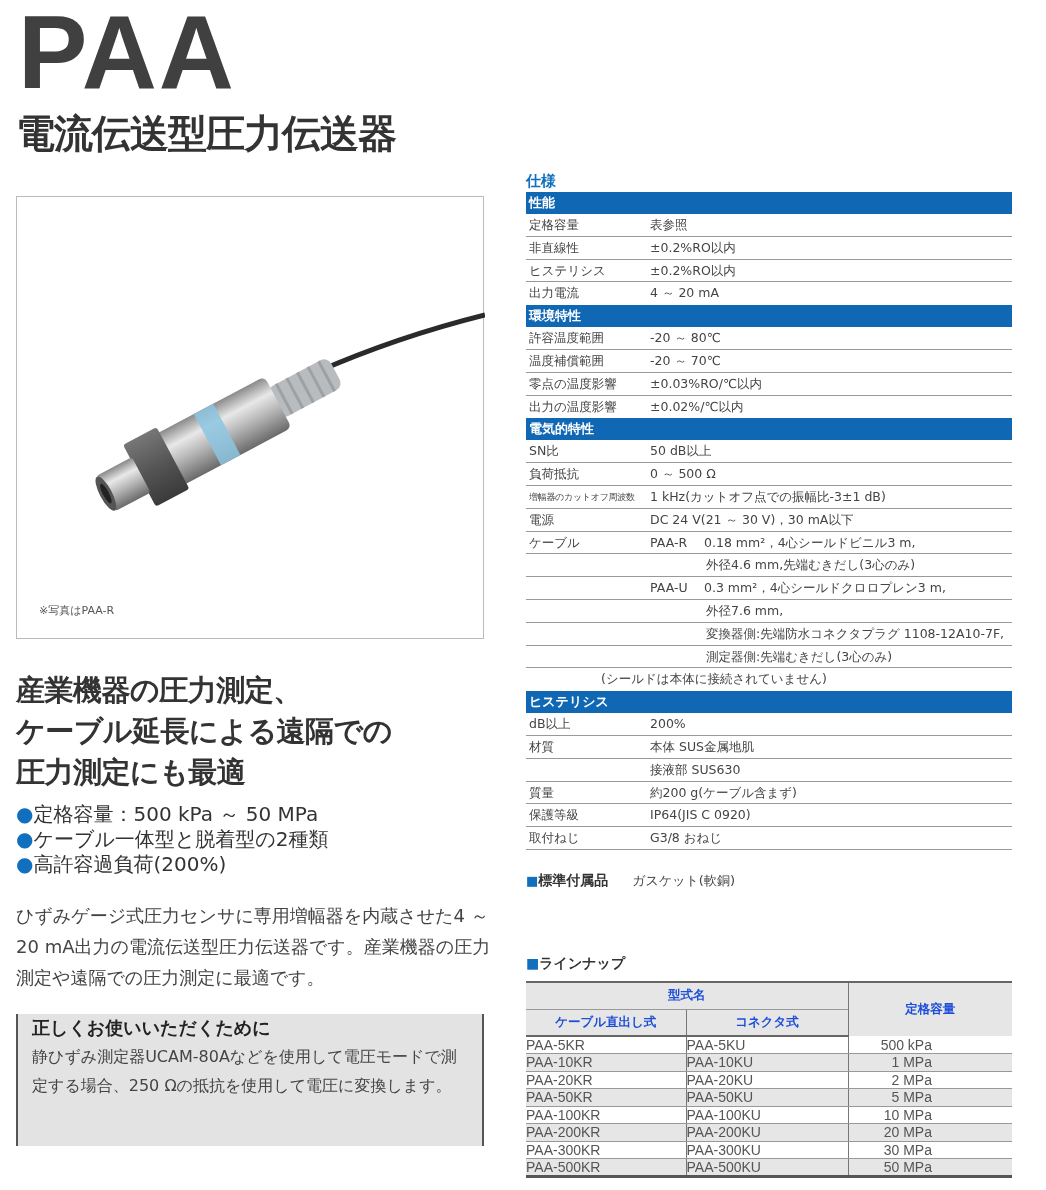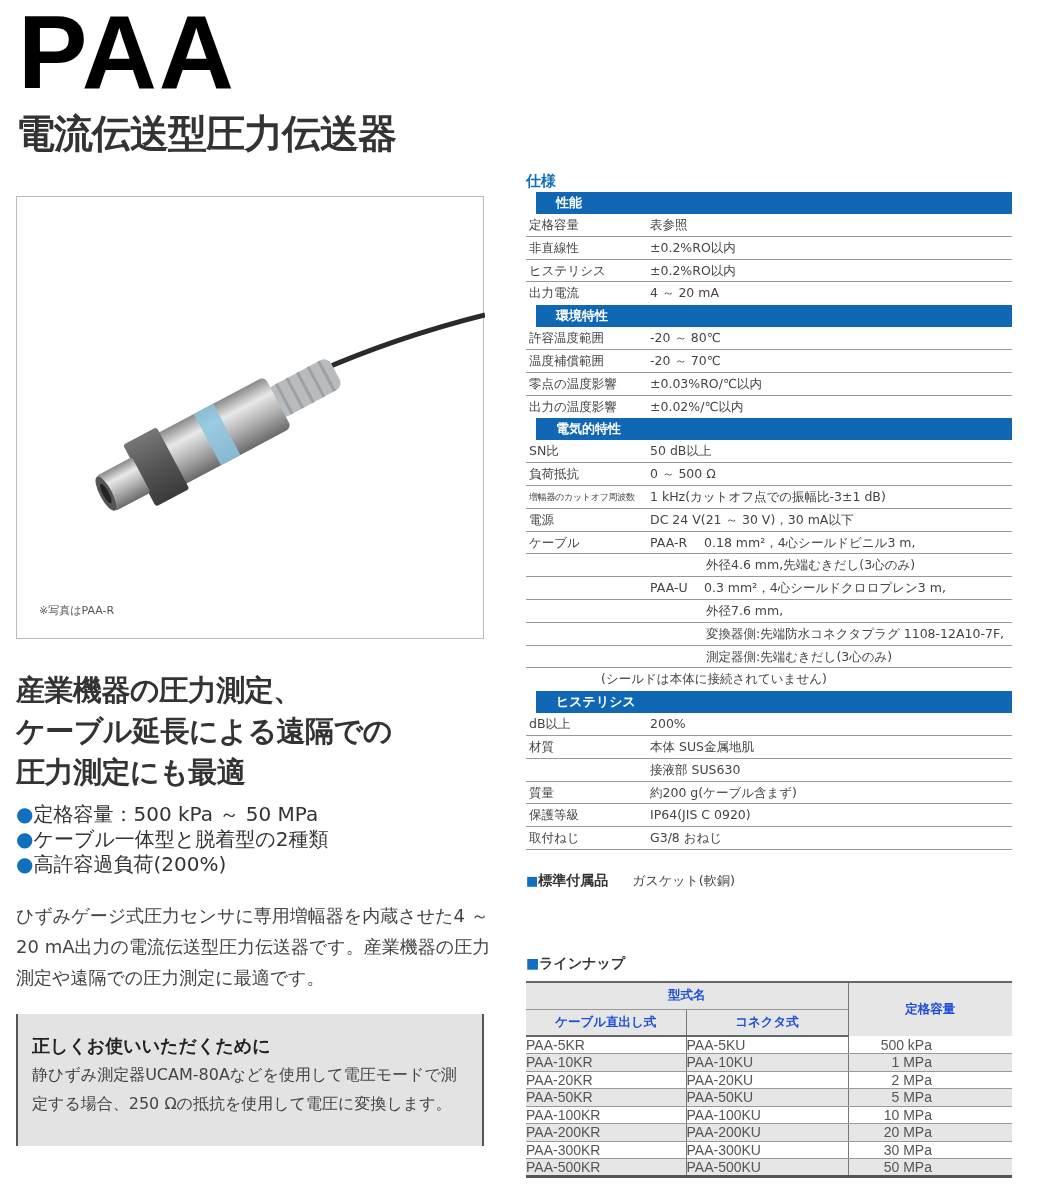--- a/index.html
+++ b/index.html
@@ -1,37 +1,37 @@
 <!DOCTYPE html>
 <html><head>
 <meta charset="utf-8">
 <style>
   * { box-sizing: border-box; margin: 0; padding: 0; }
   html, body { width: 1046px; height: 1190px; background: #ffffff; overflow: hidden; }
   body { position: relative; font-family: "DejaVu Sans", sans-serif; color: #333; }
 
-  .title-big { position: absolute; left: 18px; top: 4px; font-family: "Liberation Sans", sans-serif; font-weight: bold; font-size: 104px; line-height: 96px; color: #000000; letter-spacing: 2px; }
+  .title-big { position: absolute; left: 18px; top: 4px; font-family: "Liberation Sans", sans-serif; font-weight: bold; font-size: 104px; line-height: 96px; color: #404040; letter-spacing: 2px; }
   .subtitle { position: absolute; left: 16px; top: 110px; font-family: "DejaVu Sans", sans-serif; font-weight: bold; font-size: 39px; line-height: 48px; color: #333; letter-spacing: -1px; }
 
   .photo { position: absolute; left: 16px; top: 196px; width: 468px; height: 443px; border: 1px solid #bbb; background: #fff; }
   .photo svg { position: absolute; left: 0; top: 0; }
   .photo-caption { position: absolute; left: 22px; bottom: 20px; font-size: 11px; color: #555; }
 
   .headline { position: absolute; left: 16px; top: 670px; font-weight: bold; font-size: 29px; line-height: 41px; color: #333; letter-spacing: -0.5px; }
   .bullets { position: absolute; left: 16px; top: 802px; font-size: 20px; line-height: 25px; color: #333; }
   .bullets .dot { color: #1070bd; }
   .desc { position: absolute; left: 16px; top: 900px; width: 475px; font-size: 18px; line-height: 31px; color: #444; }
 
-  .notice { position: absolute; left: 16px; top: 1014px; width: 468px; height: 132px; background: #e3e3e3; border-left: 2px solid #555; border-right: 2px solid #555; padding: 18px 14px; }
+  .notice { position: absolute; left: 16px; top: 1014px; width: 468px; height: 132px; background: #e3e3e3; border-left: 2px solid #555; border-right: 2px solid #555; padding: 0 14px; }
   .notice-title { font-weight: bold; font-size: 18px; line-height: 28px; color: #222; }
   .notice-body { font-size: 16px; line-height: 29px; color: #444; }
 
   .spec { position: absolute; left: 526px; top: 170px; width: 486px; }
   .spec-title { font-weight: bold; font-size: 15px; color: #1070bd; height: 22px; line-height: 22px; }
-  .sec-head { background: #1067b3; color: #fff; font-weight: bold; font-size: 13px; height: 22px; line-height: 22px; padding-left: 20px; margin-left: 10px; }
+  .sec-head { background: #1067b3; color: #fff; font-weight: bold; font-size: 13px; height: 22px; line-height: 22px; padding-left: 3px; }
   .row { display: flex; height: 22.8px; line-height: 22px; border-bottom: 1px solid #999; font-size: 12.5px; color: #444; }
   .row.last { border-bottom: none; }
   .row .k { width: 124px; padding-left: 3px; white-space: nowrap; }
   .row .k.small { font-size: 9px; letter-spacing: -0.3px; }
   .row .v { flex: 1; white-space: nowrap; }
   .row .v .pre { display: inline-block; width: 54px; }
   .row .v .indent { padding-left: 56px; }
   .row .center { flex: 1; text-align: center; padding-right: 120px; }
 
   .acc { position: absolute; left: 526px; top: 872px; font-size: 13px; color: #444; }

